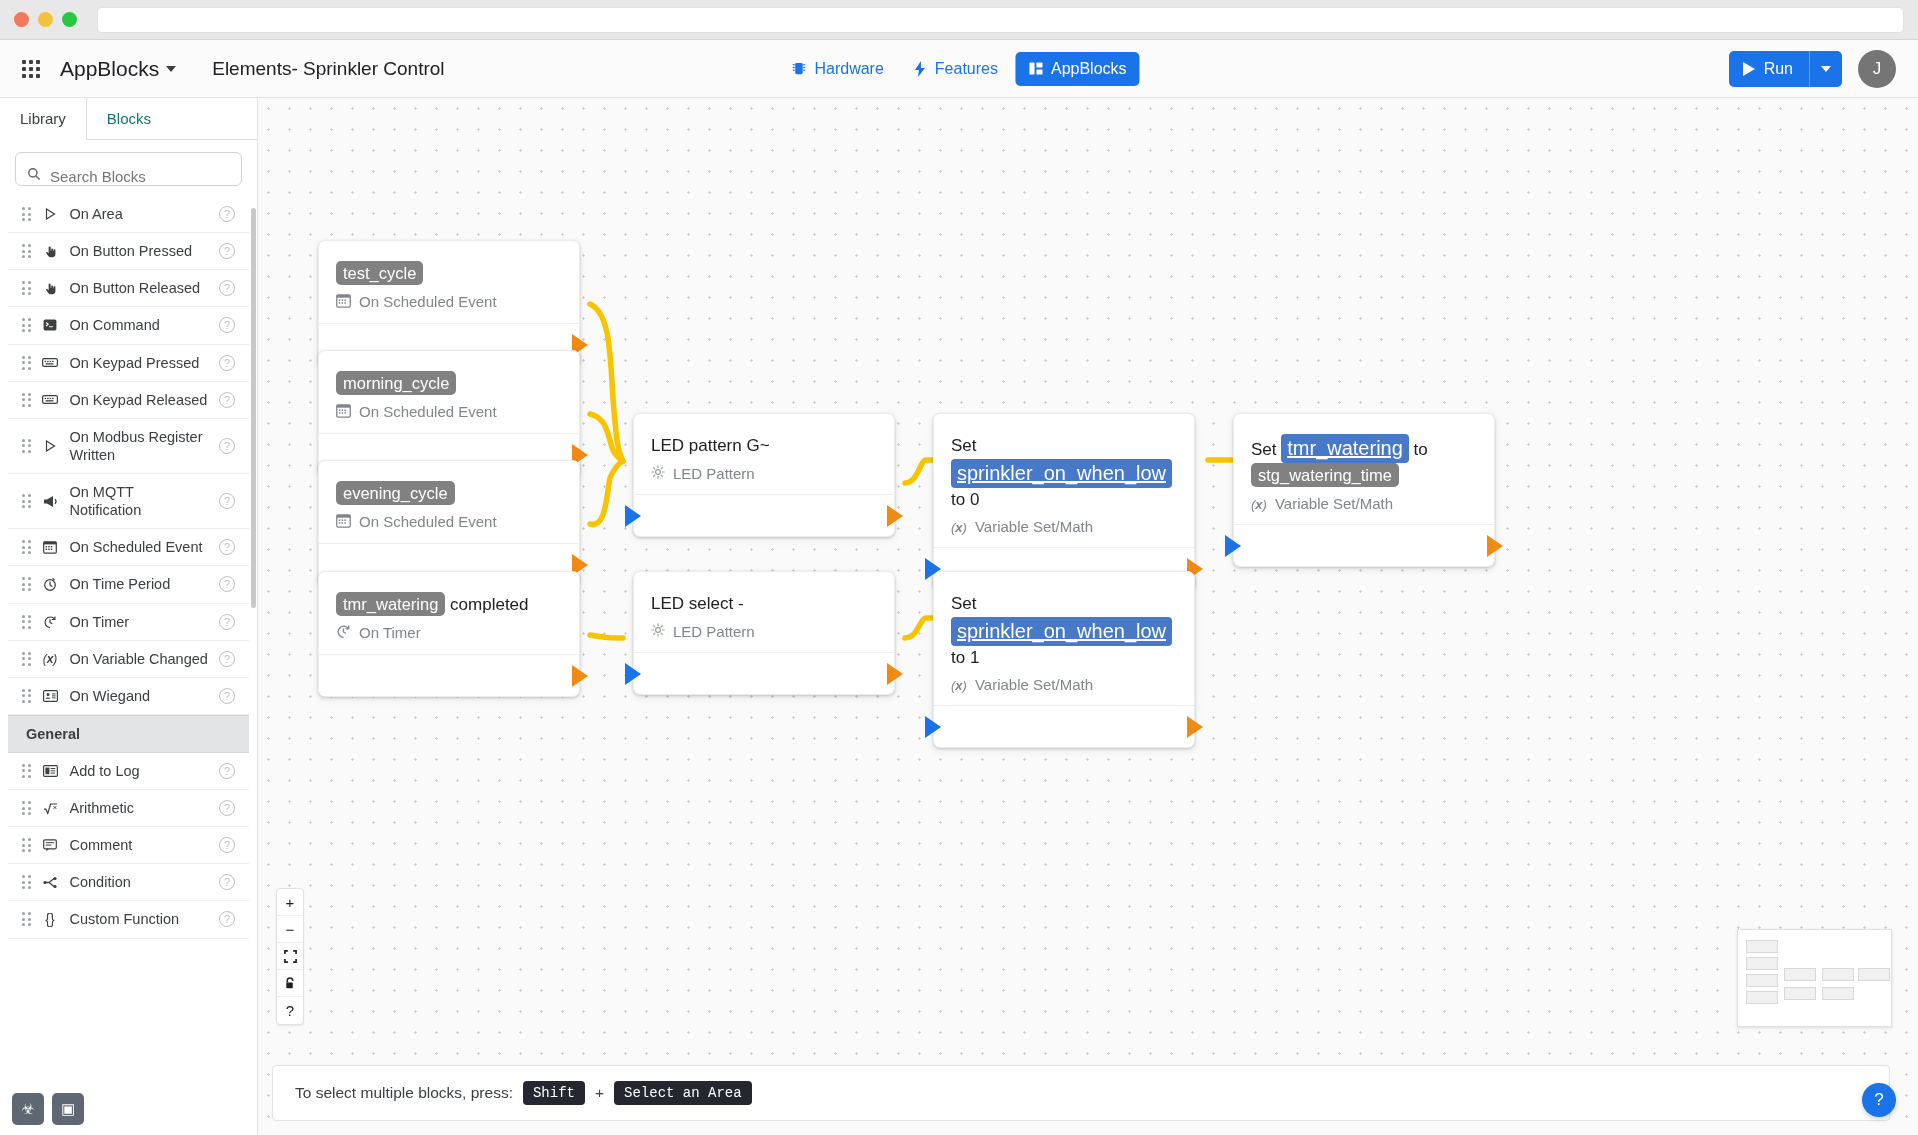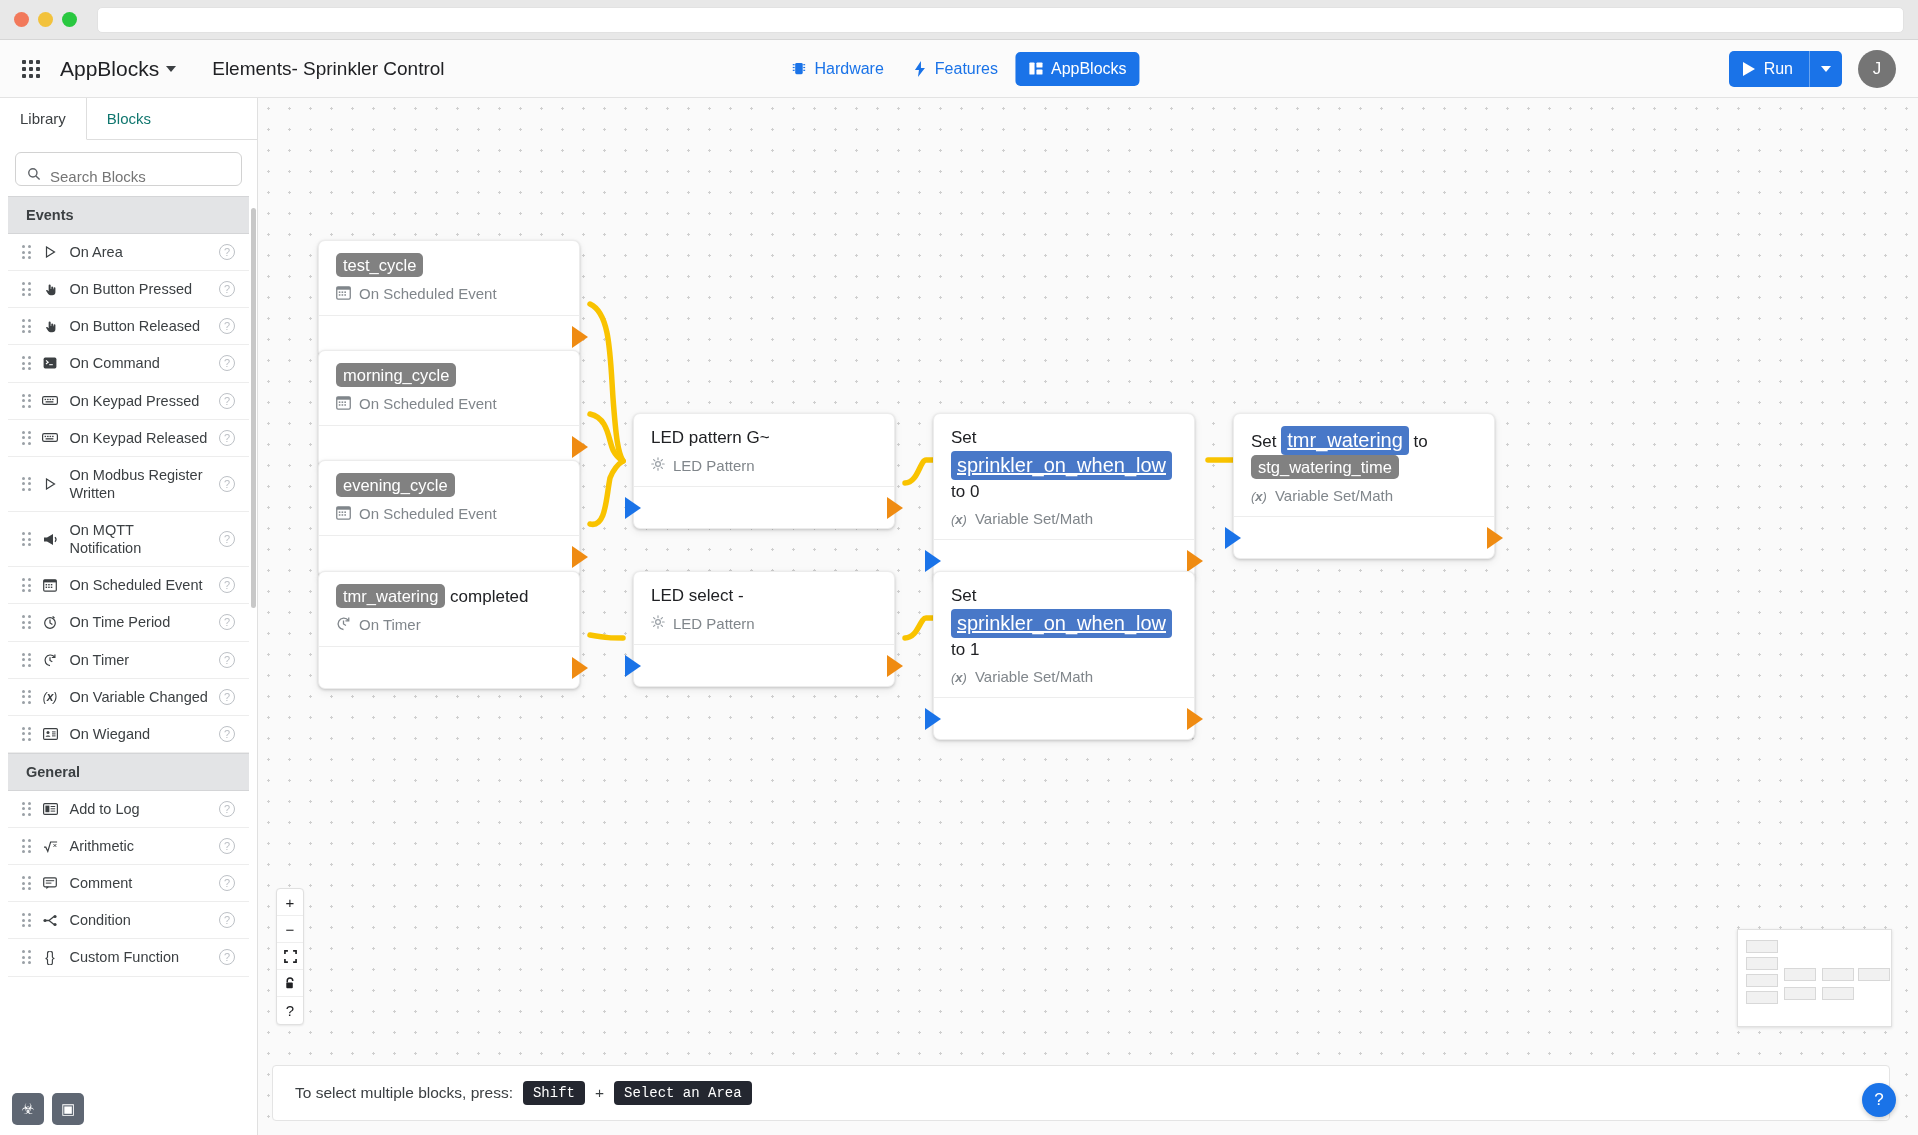--- a/index.html
+++ b/index.html
@@ -168,21 +168,21 @@
     flex: 1; position: relative; background: #fafafa;
     background-image: radial-gradient(circle, #cfcfcf 1px, transparent 1.1px);
     background-size: 21px 21px;
     overflow: hidden;
   }
   .blk {
     position: absolute; background: #fff; border-radius: 7px;
     box-shadow: 0 1px 3px rgba(0,0,0,.18), 0 3px 8px rgba(0,0,0,.07);
     border: 1px solid #ececec;
   }
-  .blk-body { padding: 12px 17px 12px; }
+  .blk-body { padding: 12px 17px 12px; margin-top: 8px; }
   .blk-title { font-size: 17px; color: #202124; line-height: 1.45; }
   .blk-sub {
     display: flex; align-items: center; gap: 8px; margin-top: 6px;
     font-size: 15px; color: #80868b;
   }
   .blk-foot {
     border-top: 1px solid #ededed; height: 42px; position: relative;
   }
   .chip-grey {
     display: inline-block; background: #818181; color: #fff;
@@ -336,21 +336,20 @@
           <svg width="14" height="14" viewBox="0 0 16 16">
               <circle cx="6.7" cy="6.7" r="4.7" fill="none" stroke="#5f6368" stroke-width="1.6"></circle>
               <line x1="10.2" y1="10.2" x2="14.4" y2="14.4" stroke="#5f6368" stroke-width="1.6"></line>
             </svg>
         </span>
         <input placeholder="Search Blocks" style="">
       </div>
     </div>
 
     <div class="lib-scroll" id="lib-list">
-        <div class="cat-header">Events</div>
         <div class="lib-row">
           <span class="drag-dots">
             <i></i>
             <i></i>
             <i></i>
             <i></i>
             <i></i>
             <i></i>
           </span>
           <span class="lib-ic">

